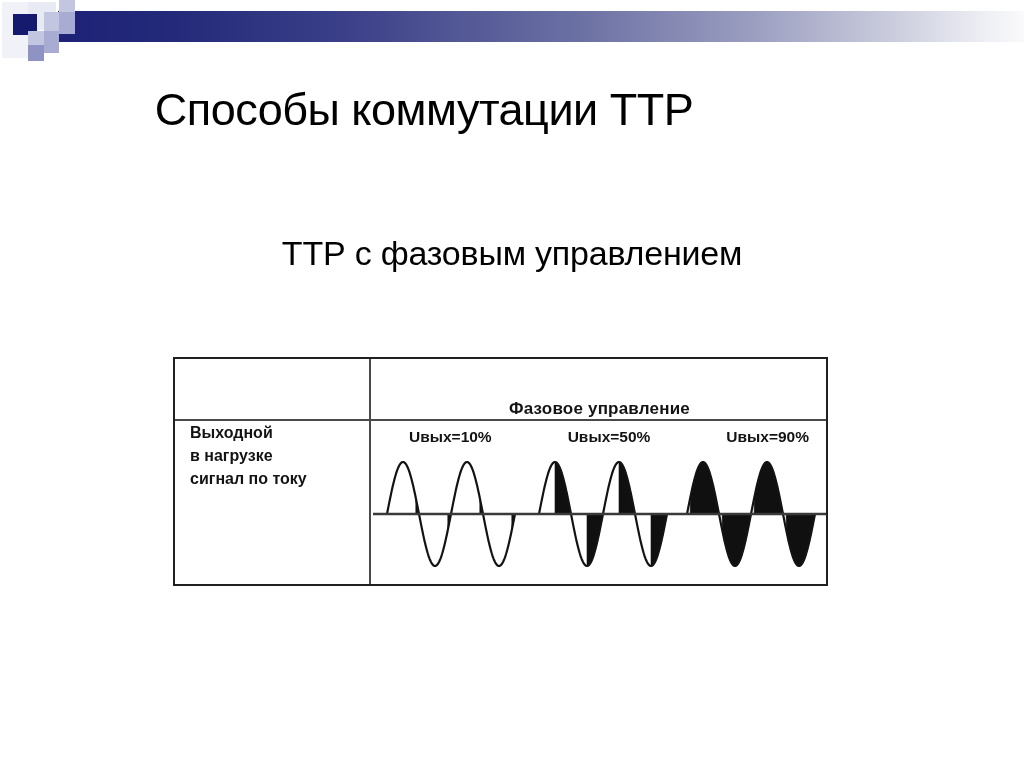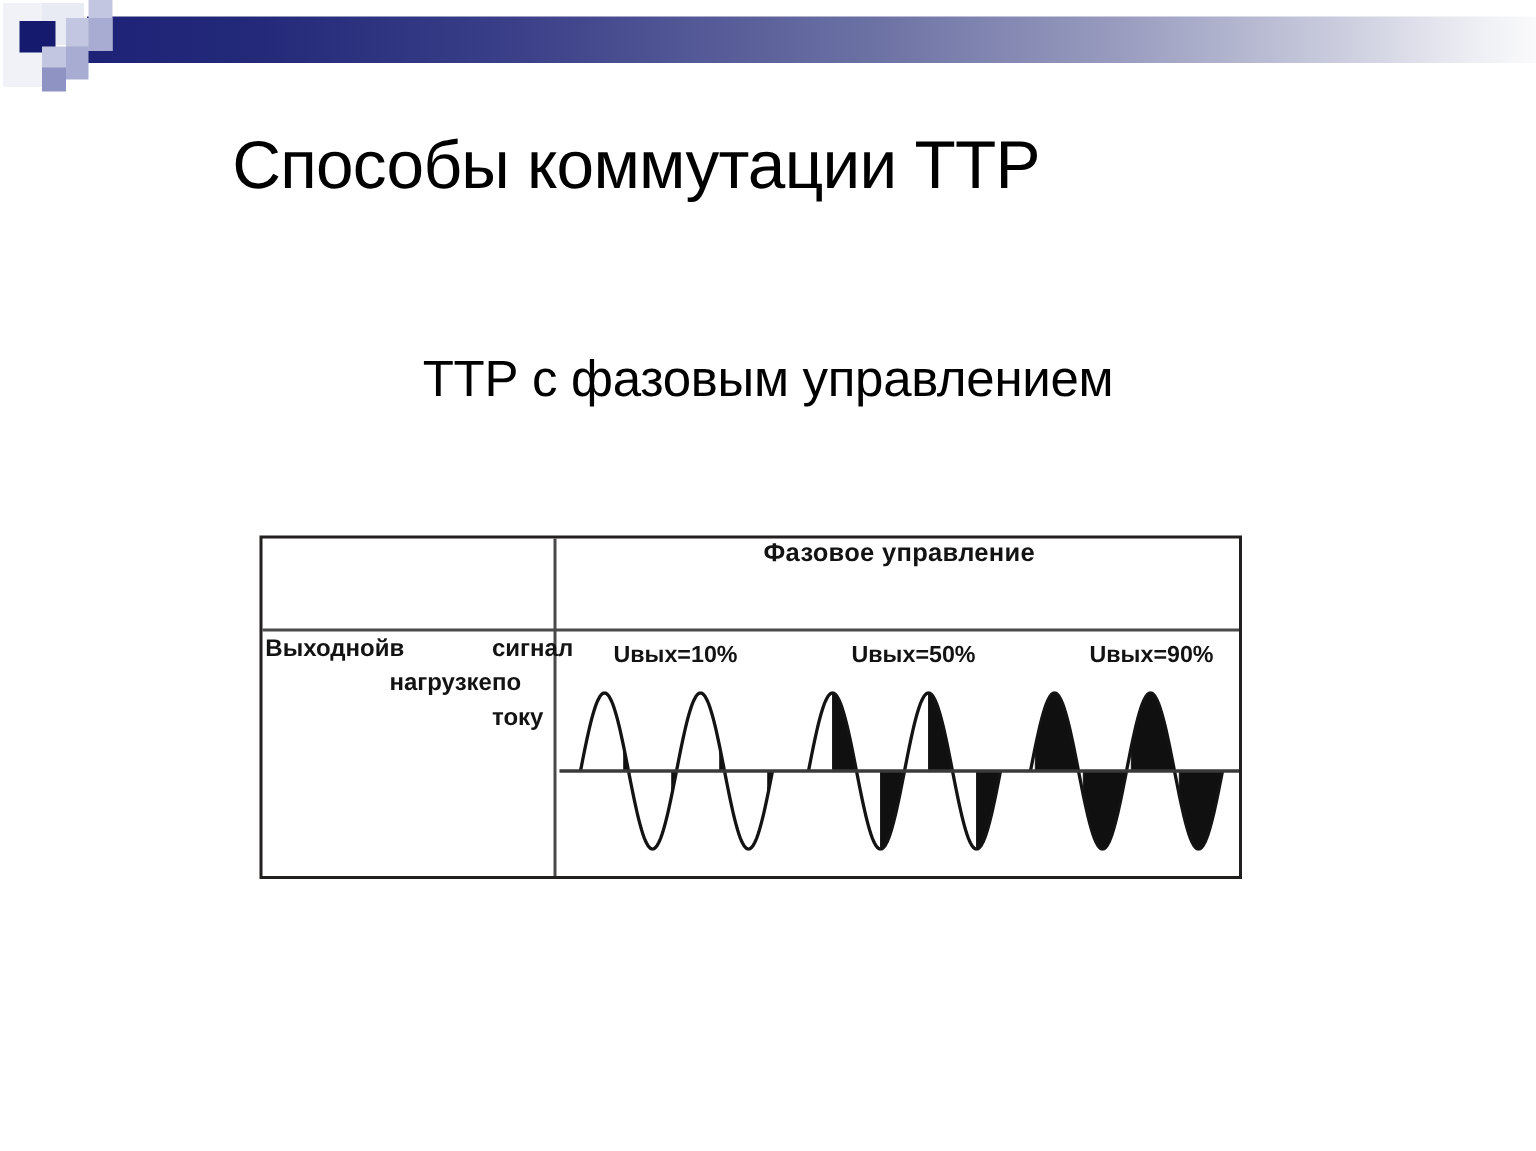--- a/index.html
+++ b/index.html
@@ -103,40 +103,39 @@
     background: #4a4a4a;
   }
 
   #header-cell {
     position: absolute;
     left: 196px;
     top: 0;
     width: 457px;
     height: 60px;
     display: flex;
-    align-items: flex-start;
+    align-items: flex-end;
     justify-content: center;
   }
   #header-cell .htext {
     font-size: 17px;
     font-weight: 700;
     letter-spacing: 0.2px;
     color: #131313;
     white-space: nowrap;
   }
 
   #label-cell {
     position: absolute;
     left: 0;
     top: 62px;
     width: 194px;
     height: 165px;
     display: flex;
-    flex-direction: row;
-    justify-content: center;
+    flex-direction: column;
     padding-left: 15px;
     box-sizing: border-box;
   }
   #label-cell .ltext {
     font-size: 16px;
     font-weight: 700;
     line-height: 23px;
     color: #131313;
   }
 

